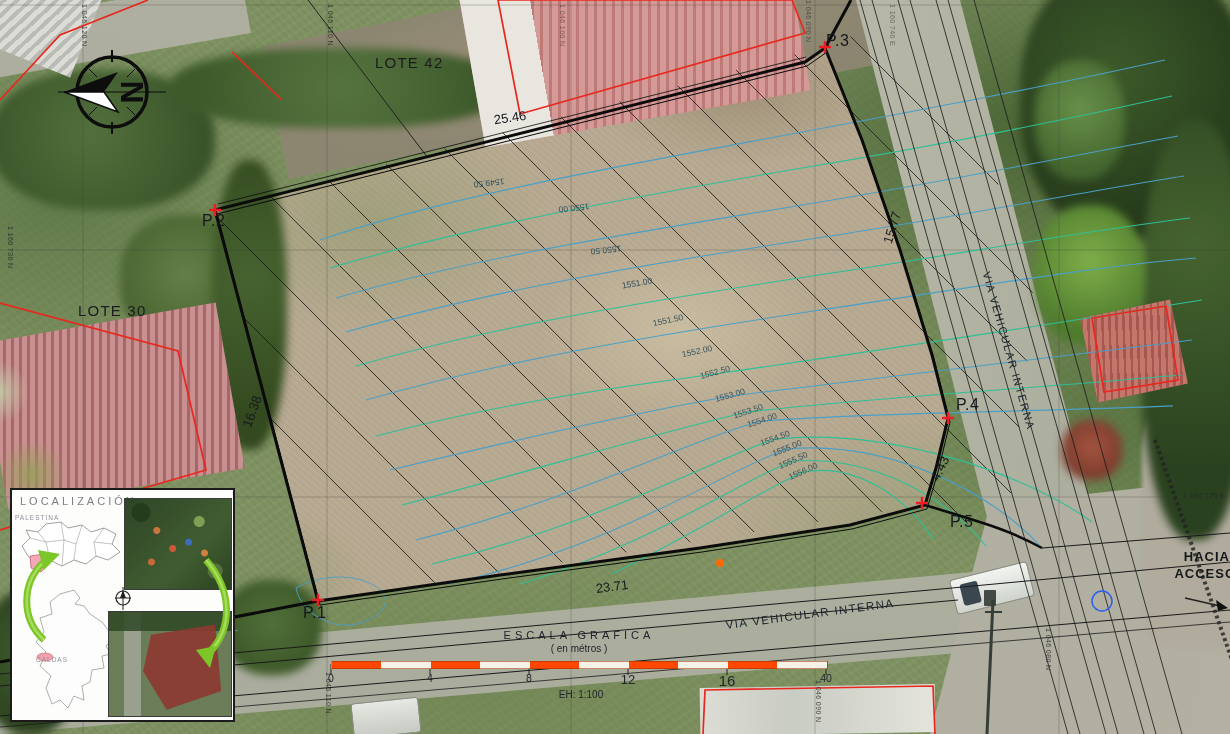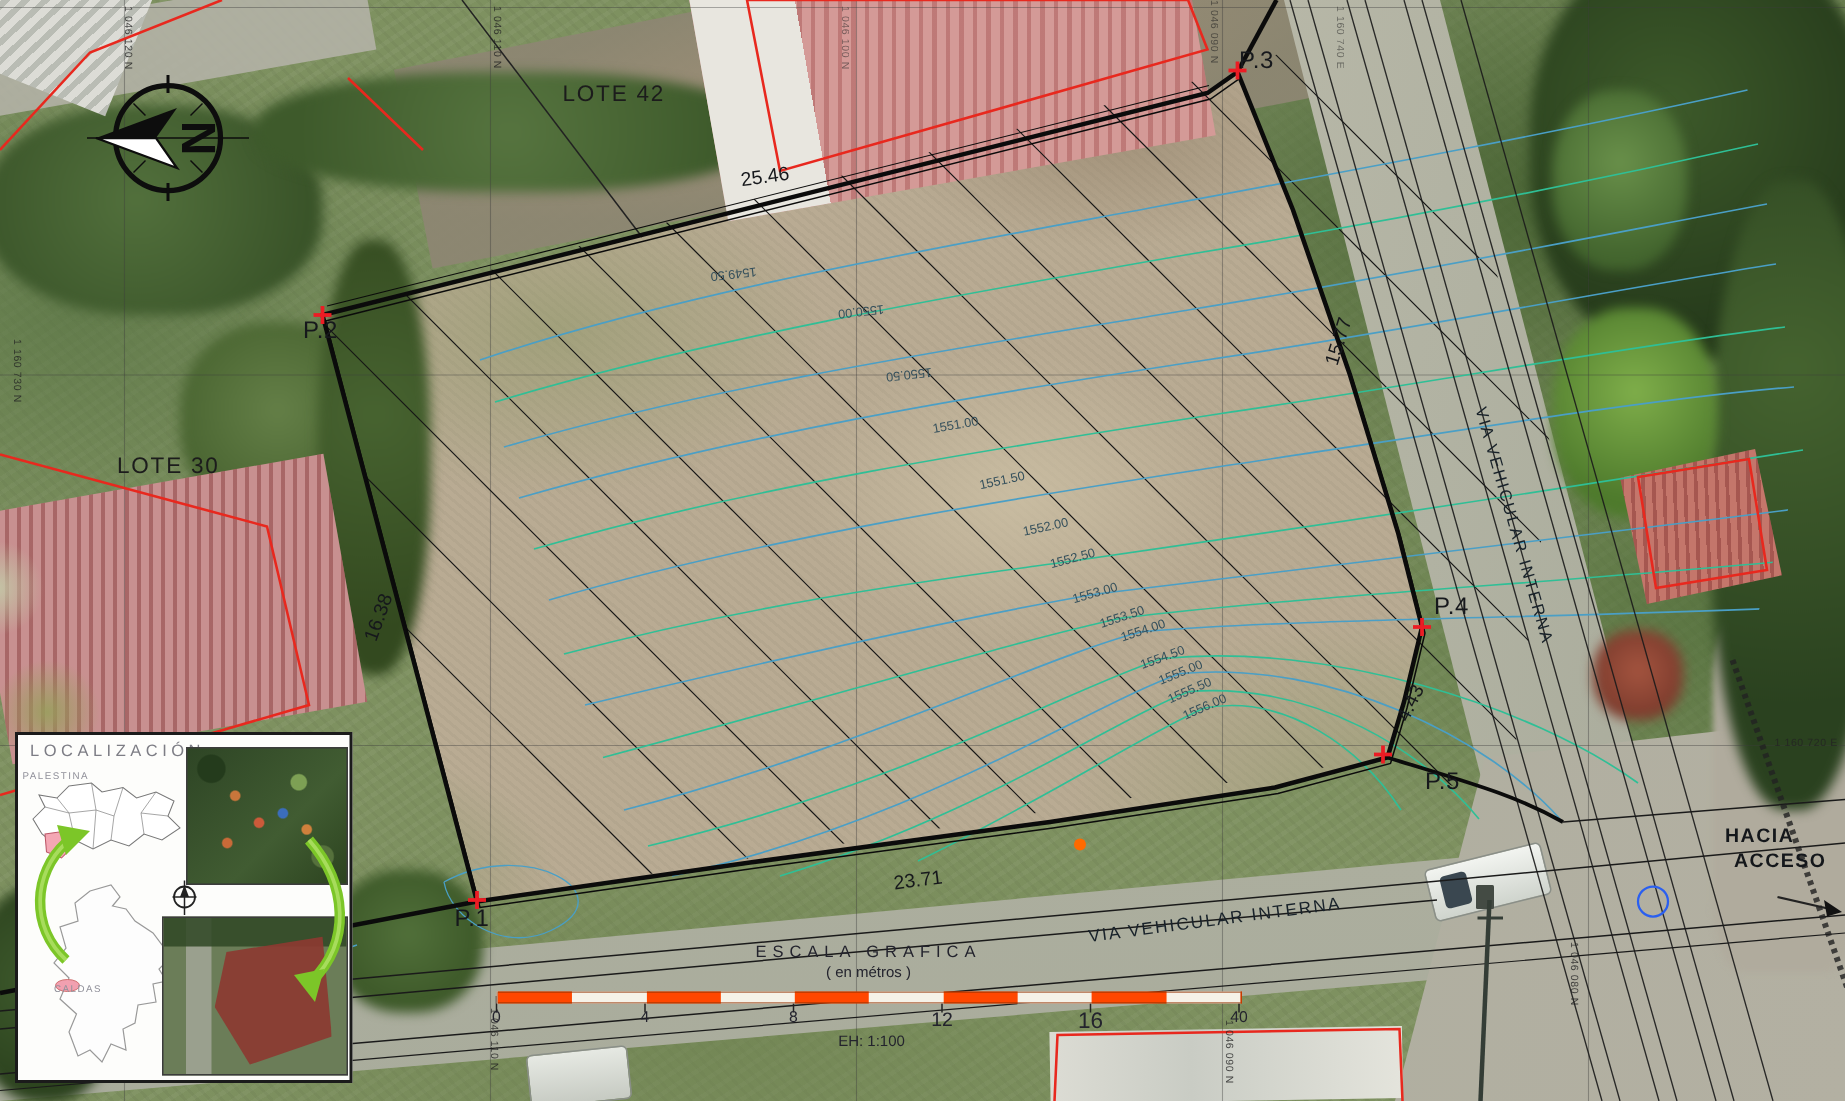--- a/index.html
+++ b/index.html
@@ -32,21 +32,21 @@
   #scalebar{position:absolute;left:331px;top:661px;width:495px;height:6px;z-index:8;
      background:repeating-linear-gradient(90deg,#ff4700 0 49.5px,#f6f2e8 49.5px 99px);
      border:1px solid rgba(150,50,0,.55);}
   .sc-txt{color:#23232d;z-index:8;text-align:center;}
   #inset{position:absolute;left:10px;top:488px;width:221px;height:230px;z-index:10;
      background:#fdfdfb;border:2px solid #1b1b1b;overflow:hidden;}
   #inset .ttl{position:absolute;left:8px;top:5px;font-size:11px;letter-spacing:3px;color:#7d7d85;}
   #inset .small{position:absolute;font-size:6.5px;letter-spacing:1px;color:#90909a;}
   .thumb{position:absolute;border:1px solid #3c3c3c;overflow:hidden;}
   #northsvg{position:absolute;left:56px;top:46px;z-index:9;}
-  .hacia{font-size:13px;font-weight:600;letter-spacing:1px;color:#14171b;width:80px;text-align:left;}
+  .hacia{font-size:13px;font-weight:600;letter-spacing:1px;color:#14171b;width:80px;text-align:right;}
 </style>
 </head>
 <body>
 
 <div id="stage">
 
   <div class="patch" style="left:270px;top:-12px;width:600px;height:135px;transform:rotate(-11deg);
               background:radial-gradient(ellipse at 50% 50%, #a08f78, #8d8672 75%);opacity:.95;"></div>
   <div class="patch" style="left:-12px;top:0px;width:260px;height:56px;transform:rotate(-10deg);
               background:#b6b4aa;opacity:.85;"></div>

